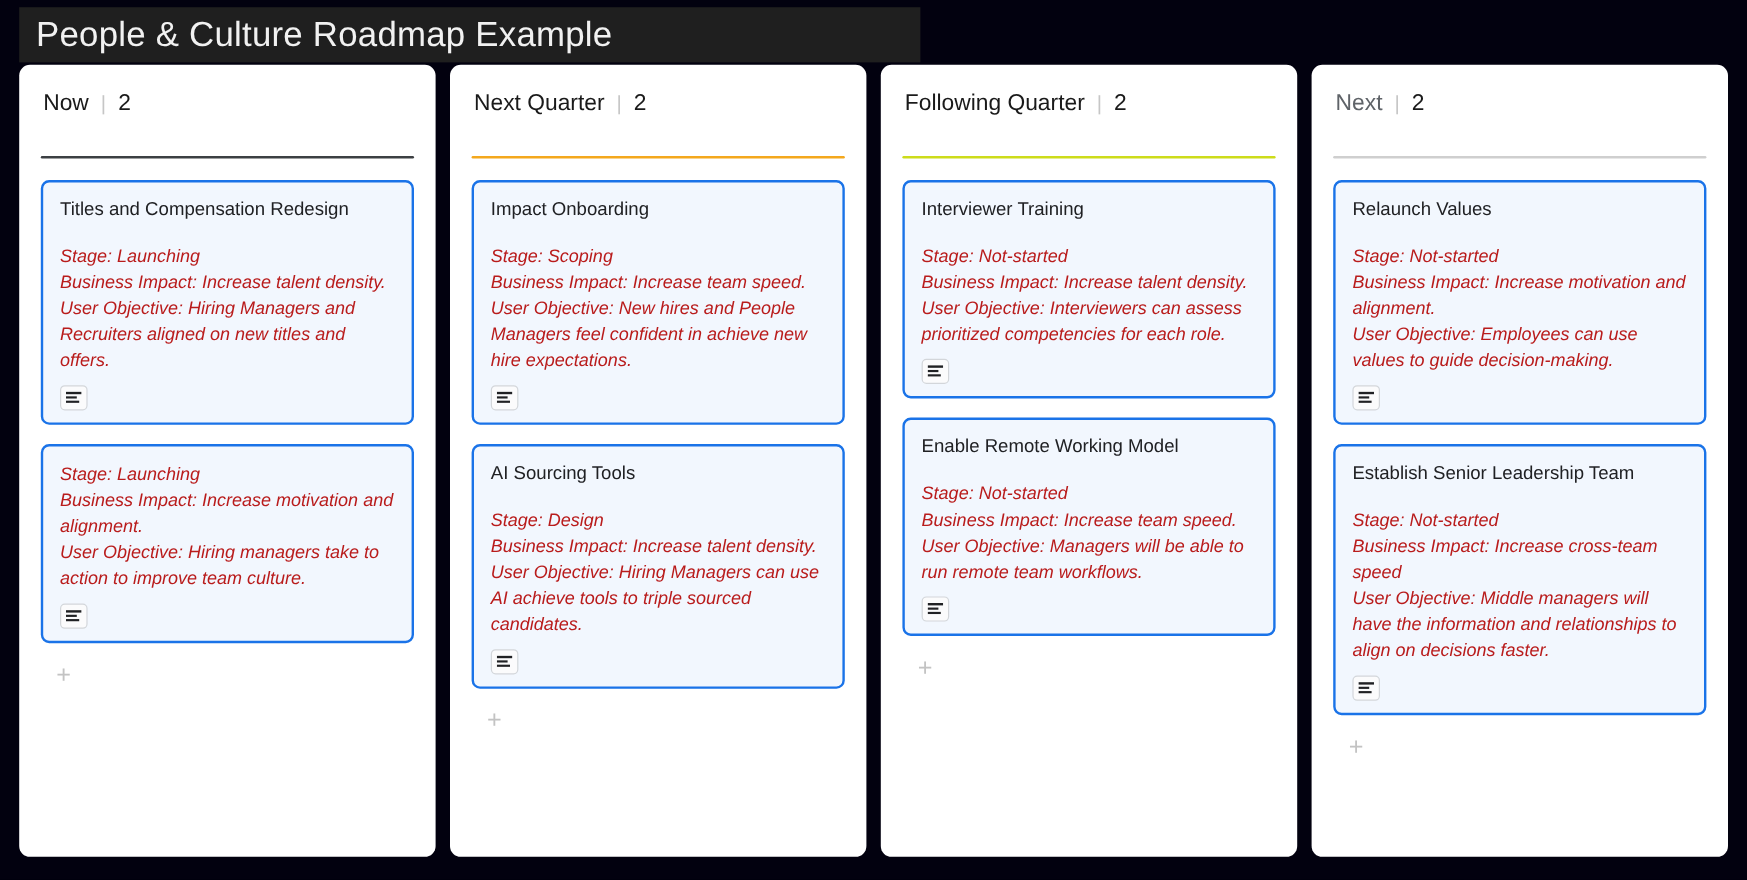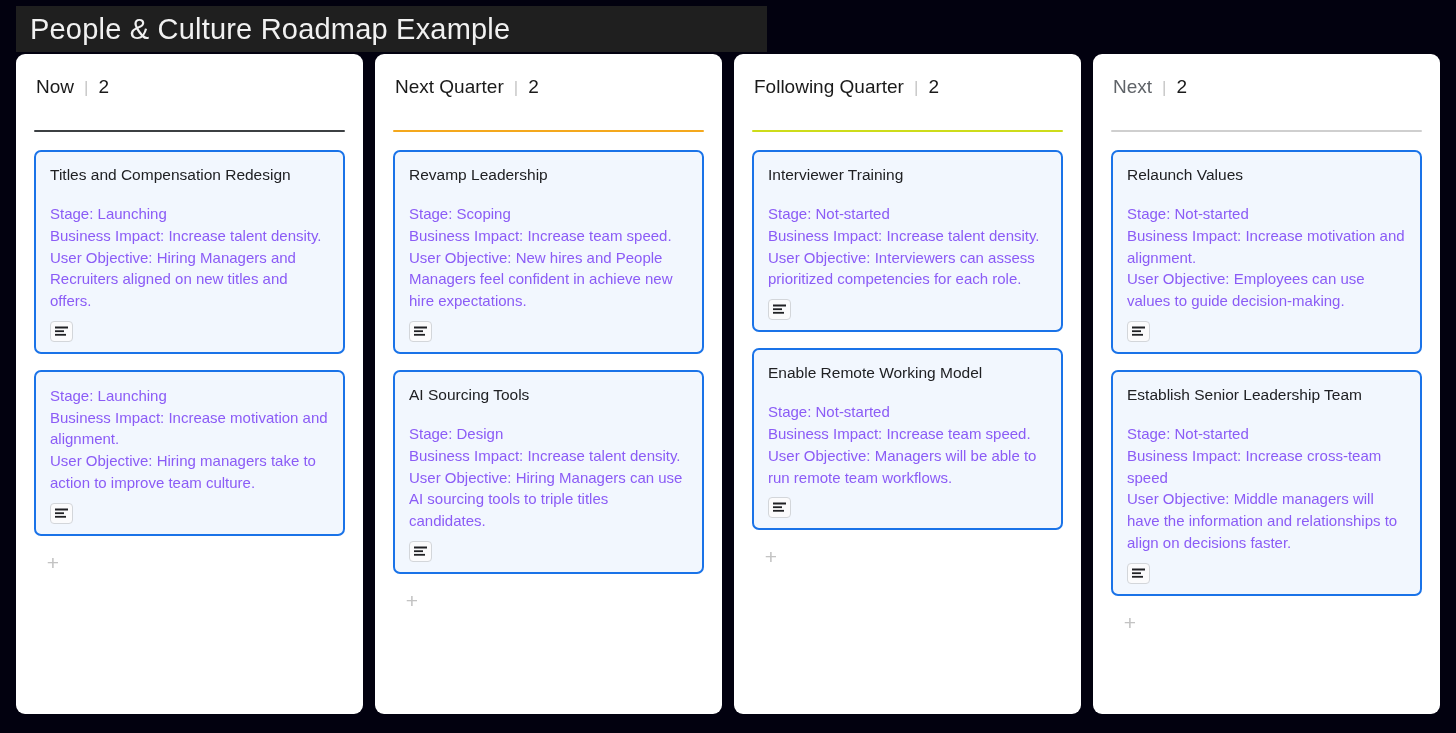--- a/index.html
+++ b/index.html
@@ -61,23 +61,24 @@
     border: 2px solid #1a73e8;
     border-radius: 7px;
     padding: 13px 14px 10px 14px;
   }
   .card-title {
     font-size: 15.5px; color: #202124;
     line-height: 1.3;
     margin-bottom: 18px;
   }
   .card-body {
-    font-size: 15px; color: #8b5cf6;
+    font-size: 15px; color: #b91c1c;
     line-height: 1.45;
     white-space: pre-line;
+    font-style: italic;
   }
   .card-icon-btn {
     margin-top: 9px;
     width: 23px; height: 21px;
     border: 1px solid #d3d6da;
     border-radius: 4px;
     background: #fbfbfc;
     display: flex; align-items: center; justify-content: center;
   }
   .card-icon-btn svg { display: block; }
@@ -140,37 +141,37 @@
       </div>
       <div class="column">
         <div class="col-header">
           <span class="col-title">Next Quarter</span>
           <span class="col-sep">|</span>
           <span class="col-count">2</span>
         </div>
         <div class="col-rule" style="background:#f4a81d"></div>
         <div class="cards">
           <div class="card">
-            <div class="card-title">Revamp Leadership</div>
+            <div class="card-title">Impact Onboarding</div>
             <div class="card-body">Stage: Scoping
 Business Impact: Increase team speed.
 User Objective: New hires and People Managers feel confident in achieve new hire expectations.</div>
             <div class="card-icon-btn">
               <svg width="13" height="11" viewBox="0 0 13 11" aria-hidden="true">
                 <rect x="0" y="0.5" width="13" height="2" fill="#202124"></rect>
                 <rect x="0" y="4.3" width="9" height="1.8" fill="#202124"></rect>
                 <rect x="0" y="7.9" width="11" height="1.8" fill="#202124"></rect>
               </svg>
             </div>
           </div>
           <div class="card">
             <div class="card-title">AI Sourcing Tools</div>
             <div class="card-body">Stage: Design
 Business Impact: Increase talent density.
-User Objective: Hiring Managers can use AI sourcing tools to triple titles candidates.</div>
+User Objective: Hiring Managers can use AI achieve tools to triple sourced candidates.</div>
             <div class="card-icon-btn">
               <svg width="13" height="11" viewBox="0 0 13 11" aria-hidden="true">
                 <rect x="0" y="0.5" width="13" height="2" fill="#202124"></rect>
                 <rect x="0" y="4.3" width="9" height="1.8" fill="#202124"></rect>
                 <rect x="0" y="7.9" width="11" height="1.8" fill="#202124"></rect>
               </svg>
             </div>
           </div>
         </div>
         <div class="add-btn">+</div>

